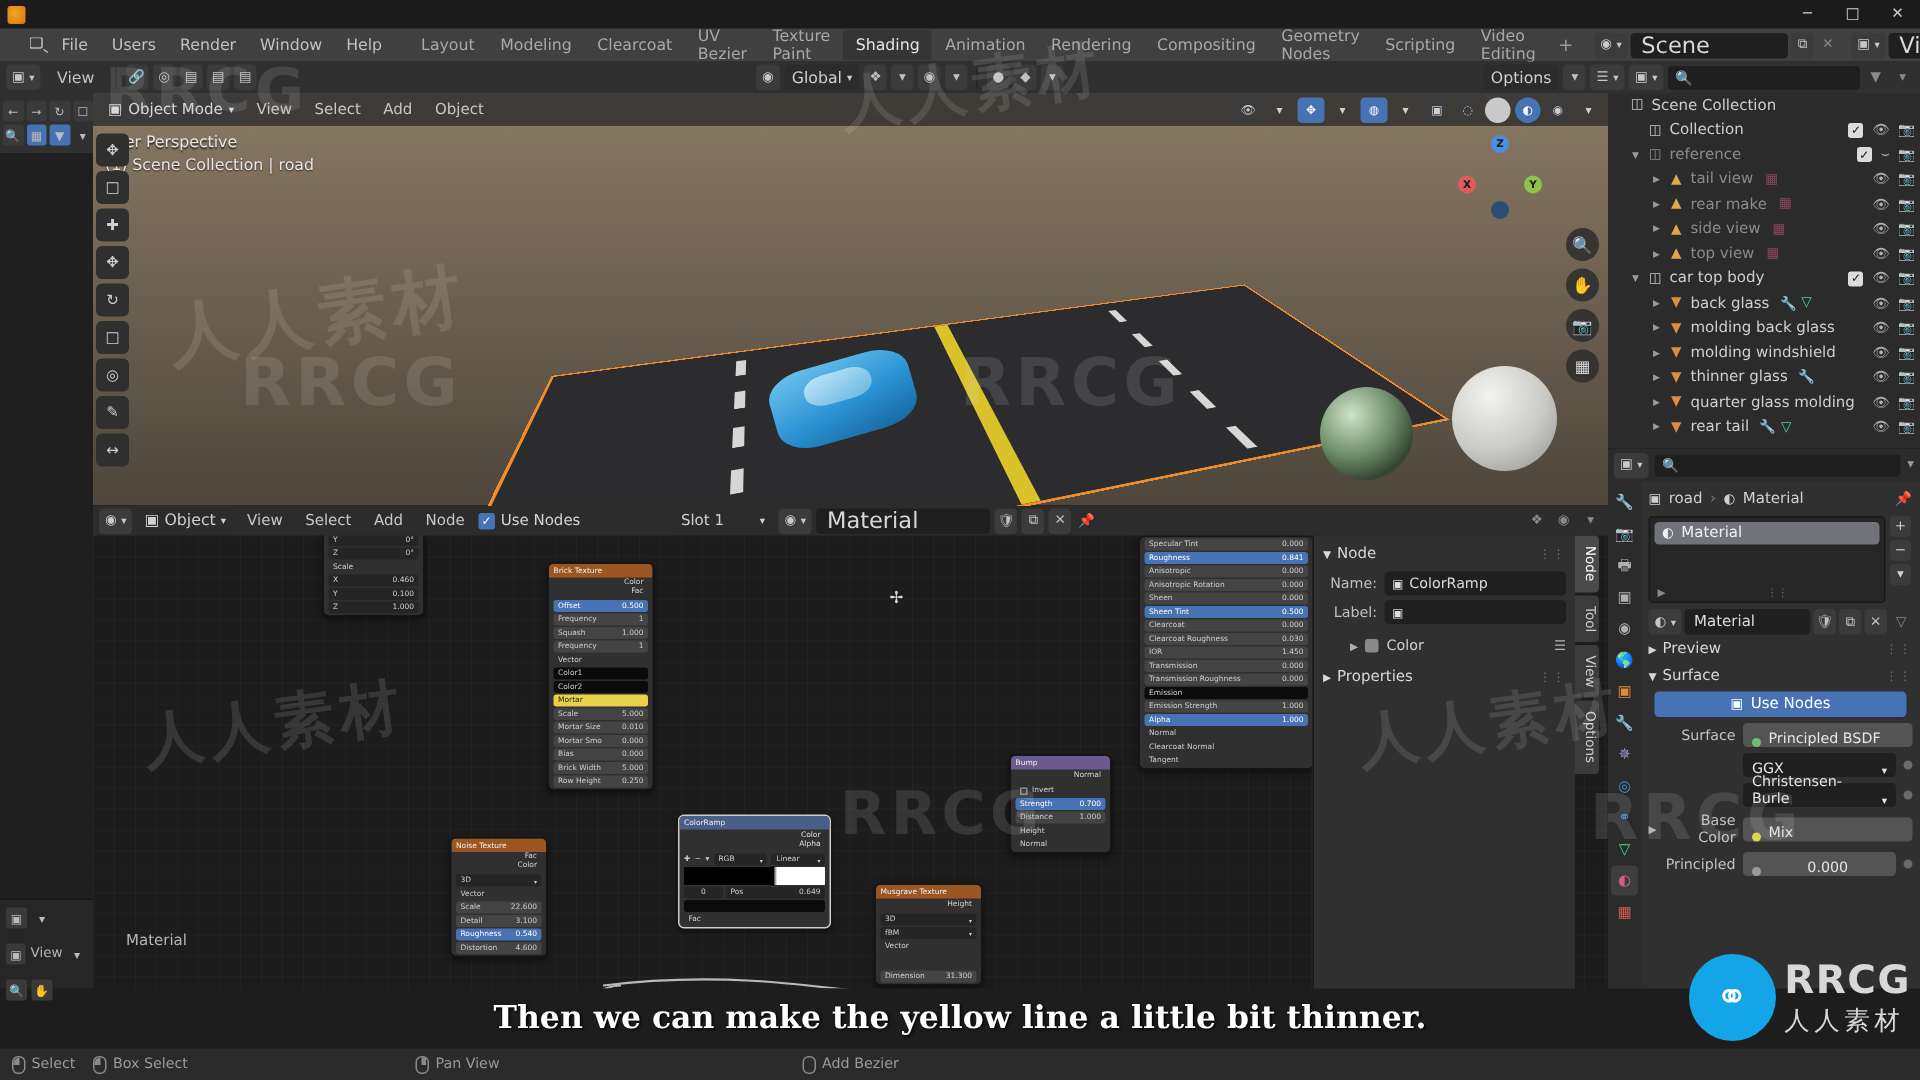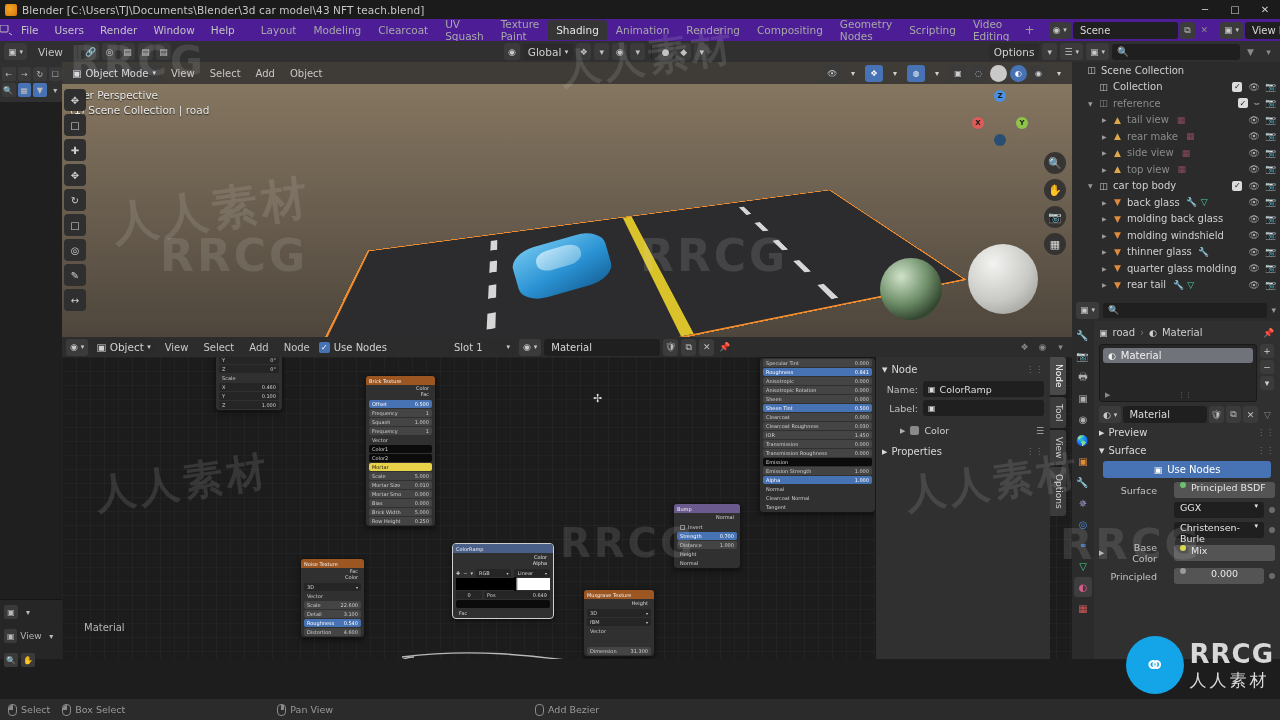--- a/index.html
+++ b/index.html
@@ -13,34 +13,34 @@
   .tb-ico{ width:12px; height:12px; border-radius:2px;
     background:radial-gradient(circle at 40% 40%,#f5a623,#d4760f); margin-right:5px;
     display:inline-block; }
   .tb-title{ color:#c6c6c6; font-size:10.5px; letter-spacing:.1px; }
   .tb-btns{ position:absolute; right:0; top:0; height:19px; display:flex; }
   .tb-btn{ width:30px; height:19px; display:flex; align-items:center; justify-content:center;
     color:#cfcfcf; font-size:10px; }
 
   
   .topbar{ position:absolute; left:0; top:19px; width:1280px; height:22px;
-    background:#4c1d95; display:flex; align-items:center; }
+    background:#404040; display:flex; align-items:center;padding-left:20px; }
   .tb-editor-ico{ width:26px; height:20px; display:flex; align-items:center; justify-content:center; }
   .menu-item{ color:#c2c2c2; font-size:10.5px; padding:3px 8px; border-radius:3px; }
   .wstabs{ display:flex; align-items:center; margin-left:10px; gap:1px; }
   .wstab{ color:#a8a8a8; font-size:10.5px; padding:4px 8px; border-radius:3px 3px 0 0; }
   .wstab.active{ background:#353535; color:#e6e6e6; }
   .wstab-plus{ color:#9a9a9a; font-size:12px; padding:2px 6px; }
   .scene-block{ display:flex; align-items:center; margin-left:8px; gap:2px; }
   .pill{ background:#2b2b2b; border-radius:3px; height:17px; display:flex; align-items:center;
     padding:0 5px; color:#d0d0d0; font-size:10.5px; }
   .pill-ico{ background:#3b3b3b; border-radius:3px; height:17px; display:flex; align-items:center;
     padding:0 4px; gap:3px; color:#c8c8c8; font-size:9px; }
   .pill-field{ background:#1f1f1f; border-radius:3px; height:17px; display:flex; align-items:center;
-    padding:0 7px; color:#d8d8d8; font-size:10px; min-width:105px; }
+    padding:0 7px; color:#d8d8d8; font-size:15px; min-width:105px; }
   .mini-btn{ width:15px; height:17px; display:flex; align-items:center; justify-content:center;
     background:#3b3b3b; border-radius:3px; color:#c0c0c0; font-size:9px; }
   .mini-btn.flat{ background:transparent; color:#8a8a8a; }
 
   
   .toolbar2{ position:absolute; left:0; top:41px; width:1280px; height:21px;
     background:#303030; display:flex; align-items:center; padding:0 4px; gap:3px; }
   .t2-sep{ width:1px; height:14px; background:#222; margin:0 3px; }
   .searchbox{ background:#1f1f1f; border-radius:3px; height:16px; width:128px;
     display:flex; align-items:center; padding:0 5px; gap:4px; color:#8b8b8b; font-size:9.5px; }
@@ -194,21 +194,21 @@
   .pr-matrow{ display:flex; align-items:center; gap:2px; margin-top:4px; }
   .pr-matname{ flex:1; background:#1f1f1f; border-radius:3px; height:17px; display:flex;
     align-items:center; padding:0 6px; color:#dcdcdc; font-size:10px; }
   .pr-sec{ display:flex; align-items:center; gap:4px; color:#d8d8d8; font-size:10px;
     padding:4px 0 3px 0; }
   .usenodes{ background:#4772b3; border-radius:3px; height:17px; display:flex; align-items:center;
     justify-content:center; gap:5px; color:#fff; font-size:10px; margin:2px 4px; }
   .pr-prow{ display:flex; align-items:center; gap:5px; margin:4px 0; }
   .pr-plabel{ width:58px; text-align:right; color:#c2c2c2; font-size:9.5px; }
   .pr-pval{ flex:1; background:#545454; border-radius:3px; height:16px; display:flex;
-    align-items:flex-start; padding:0 6px; gap:5px; color:#e6e6e6; font-size:9.5px;margin-left:12px; }
+    align-items:flex-end; padding:0 6px; gap:5px; color:#e6e6e6; font-size:9.5px; }
   .pr-pval.dark{ background:#1f1f1f; justify-content:center; }
   .pr-dot{ width:6px; height:6px; border-radius:50%; }
   .pr-anim{ width:6px; height:6px; border-radius:50%; background:#6b6b6b; }
 
   
   .statusbar{ position:absolute; left:0; bottom:0; width:1280px; height:21px; background:#2b2b2b;
     display:flex; align-items:center; gap:12px; padding-left:8px; }
   .sb-item{ display:flex; align-items:center; gap:4px; color:#9a9a9a; font-size:9.5px; }
   .mouse{ width:9px; height:12px; border:1px solid #8a8a8a; border-radius:4px; position:relative; }
   .mouse.l:before{ content:""; position:absolute; left:0; top:0; width:4px; height:5px;
@@ -232,21 +232,20 @@
     font-weight:bold; }
   .logo-txt{ display:flex; flex-direction:column; color:#d8d8d8; }
 </style>
 </head>
 <body>
 
 <div id="app">
 
   <div class="titlebar">
     <span class="tb-ico"></span>
-    <span class="tb-title">Blender [C:\Users\TJ\Documents\Blender\3d car model\43 NFT teach.blend]</span>
     <div class="tb-btns">
       <div class="tb-btn">─</div>
       <div class="tb-btn">□</div>
       <div class="tb-btn close">✕</div>
     </div>
   </div>
 
   <div class="topbar">
     <div class="tb-editor-ico">
       <svg width="13" height="11" viewBox="0 0 13 11">
@@ -257,21 +256,21 @@
     <div class="menu-item">File</div>
     <div class="menu-item">Users</div>
     <div class="menu-item">Render</div>
     <div class="menu-item">Window</div>
     <div class="menu-item">Help</div>
 
     <div class="wstabs">
       <div class="wstab">Layout</div>
       <div class="wstab">Modeling</div>
       <div class="wstab">Clearcoat</div>
-      <div class="wstab">UV Squash</div>
+      <div class="wstab">UV Bezier</div>
       <div class="wstab">Texture Paint</div>
       <div class="wstab active">Shading</div>
       <div class="wstab">Animation</div>
       <div class="wstab">Rendering</div>
       <div class="wstab">Compositing</div>
       <div class="wstab">Geometry Nodes</div>
       <div class="wstab">Scripting</div>
       <div class="wstab">Video Editing</div>
       <div class="wstab-plus">+</div>
     </div>
@@ -1053,20 +1052,21 @@
   <div class="wm" style="left:112px;top:180px;font-size:46px;letter-spacing:4px;transform:rotate(-8deg)">人人素材</div>
   <div class="wm" style="left:560px;top:30px;font-size:40px;letter-spacing:4px;transform:rotate(-8deg)">人人素材</div>
   <div class="wm" style="left:95px;top:455px;font-size:40px;letter-spacing:4px;transform:rotate(-8deg)">人人素材</div>
   <div class="wm" style="left:905px;top:455px;font-size:40px;letter-spacing:4px;transform:rotate(-8deg)">人人素材</div>
   <div class="wm" style="left:160px;top:230px;font-size:44px;letter-spacing:3px">RRCG</div>
   <div class="wm" style="left:640px;top:230px;font-size:44px;letter-spacing:3px">RRCG</div>
   <div class="wm" style="left:1060px;top:520px;font-size:42px;letter-spacing:3px">RRCG</div>
   <div class="wm" style="left:70px;top:38px;font-size:40px;letter-spacing:3px">RRCG</div>
   <div class="wm" style="left:560px;top:520px;font-size:40px;letter-spacing:3px">RRCG</div>
 
+  <div class="sub-en">Then we can make the yellow line a little bit thinner.</div>
 
   <div class="logo">
     <div class="logo-mark">⚭</div>
     <div class="logo-txt">
       <span style="font-size:26px;font-weight:bold;letter-spacing:1px">RRCG</span>
       <span style="font-size:17px;letter-spacing:3px">人人素材</span>
     </div>
   </div>
 
 </div>

